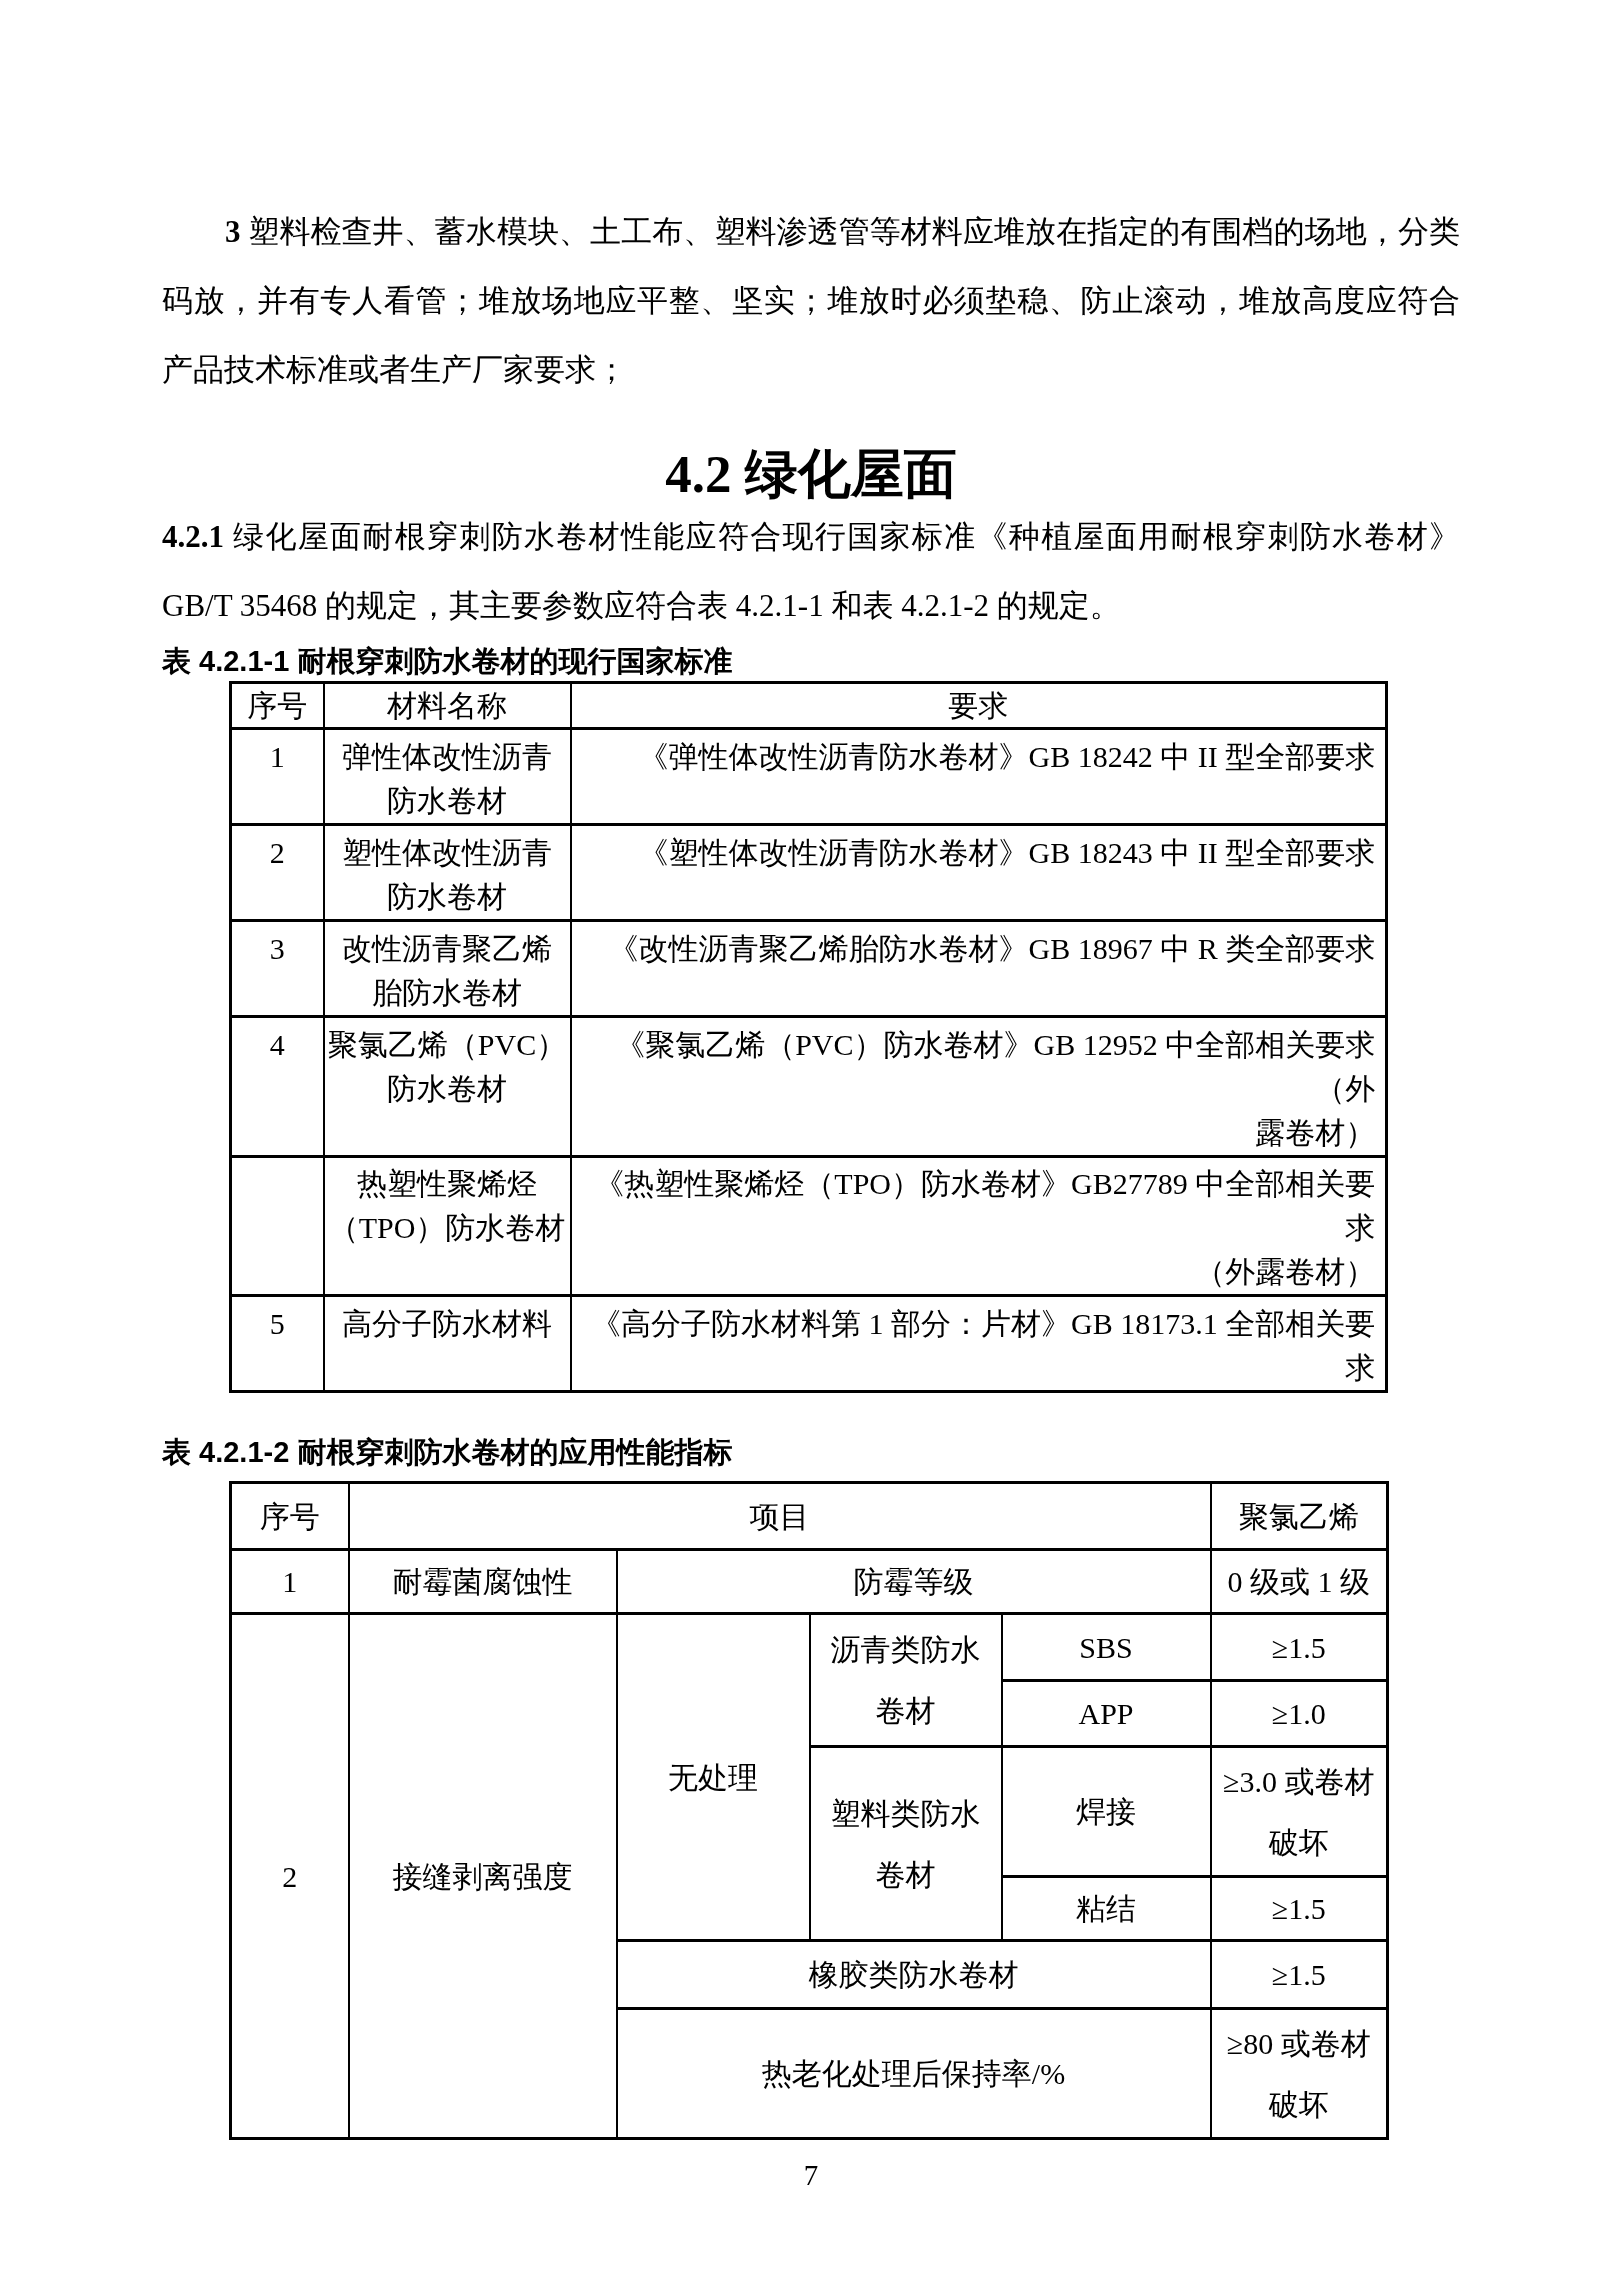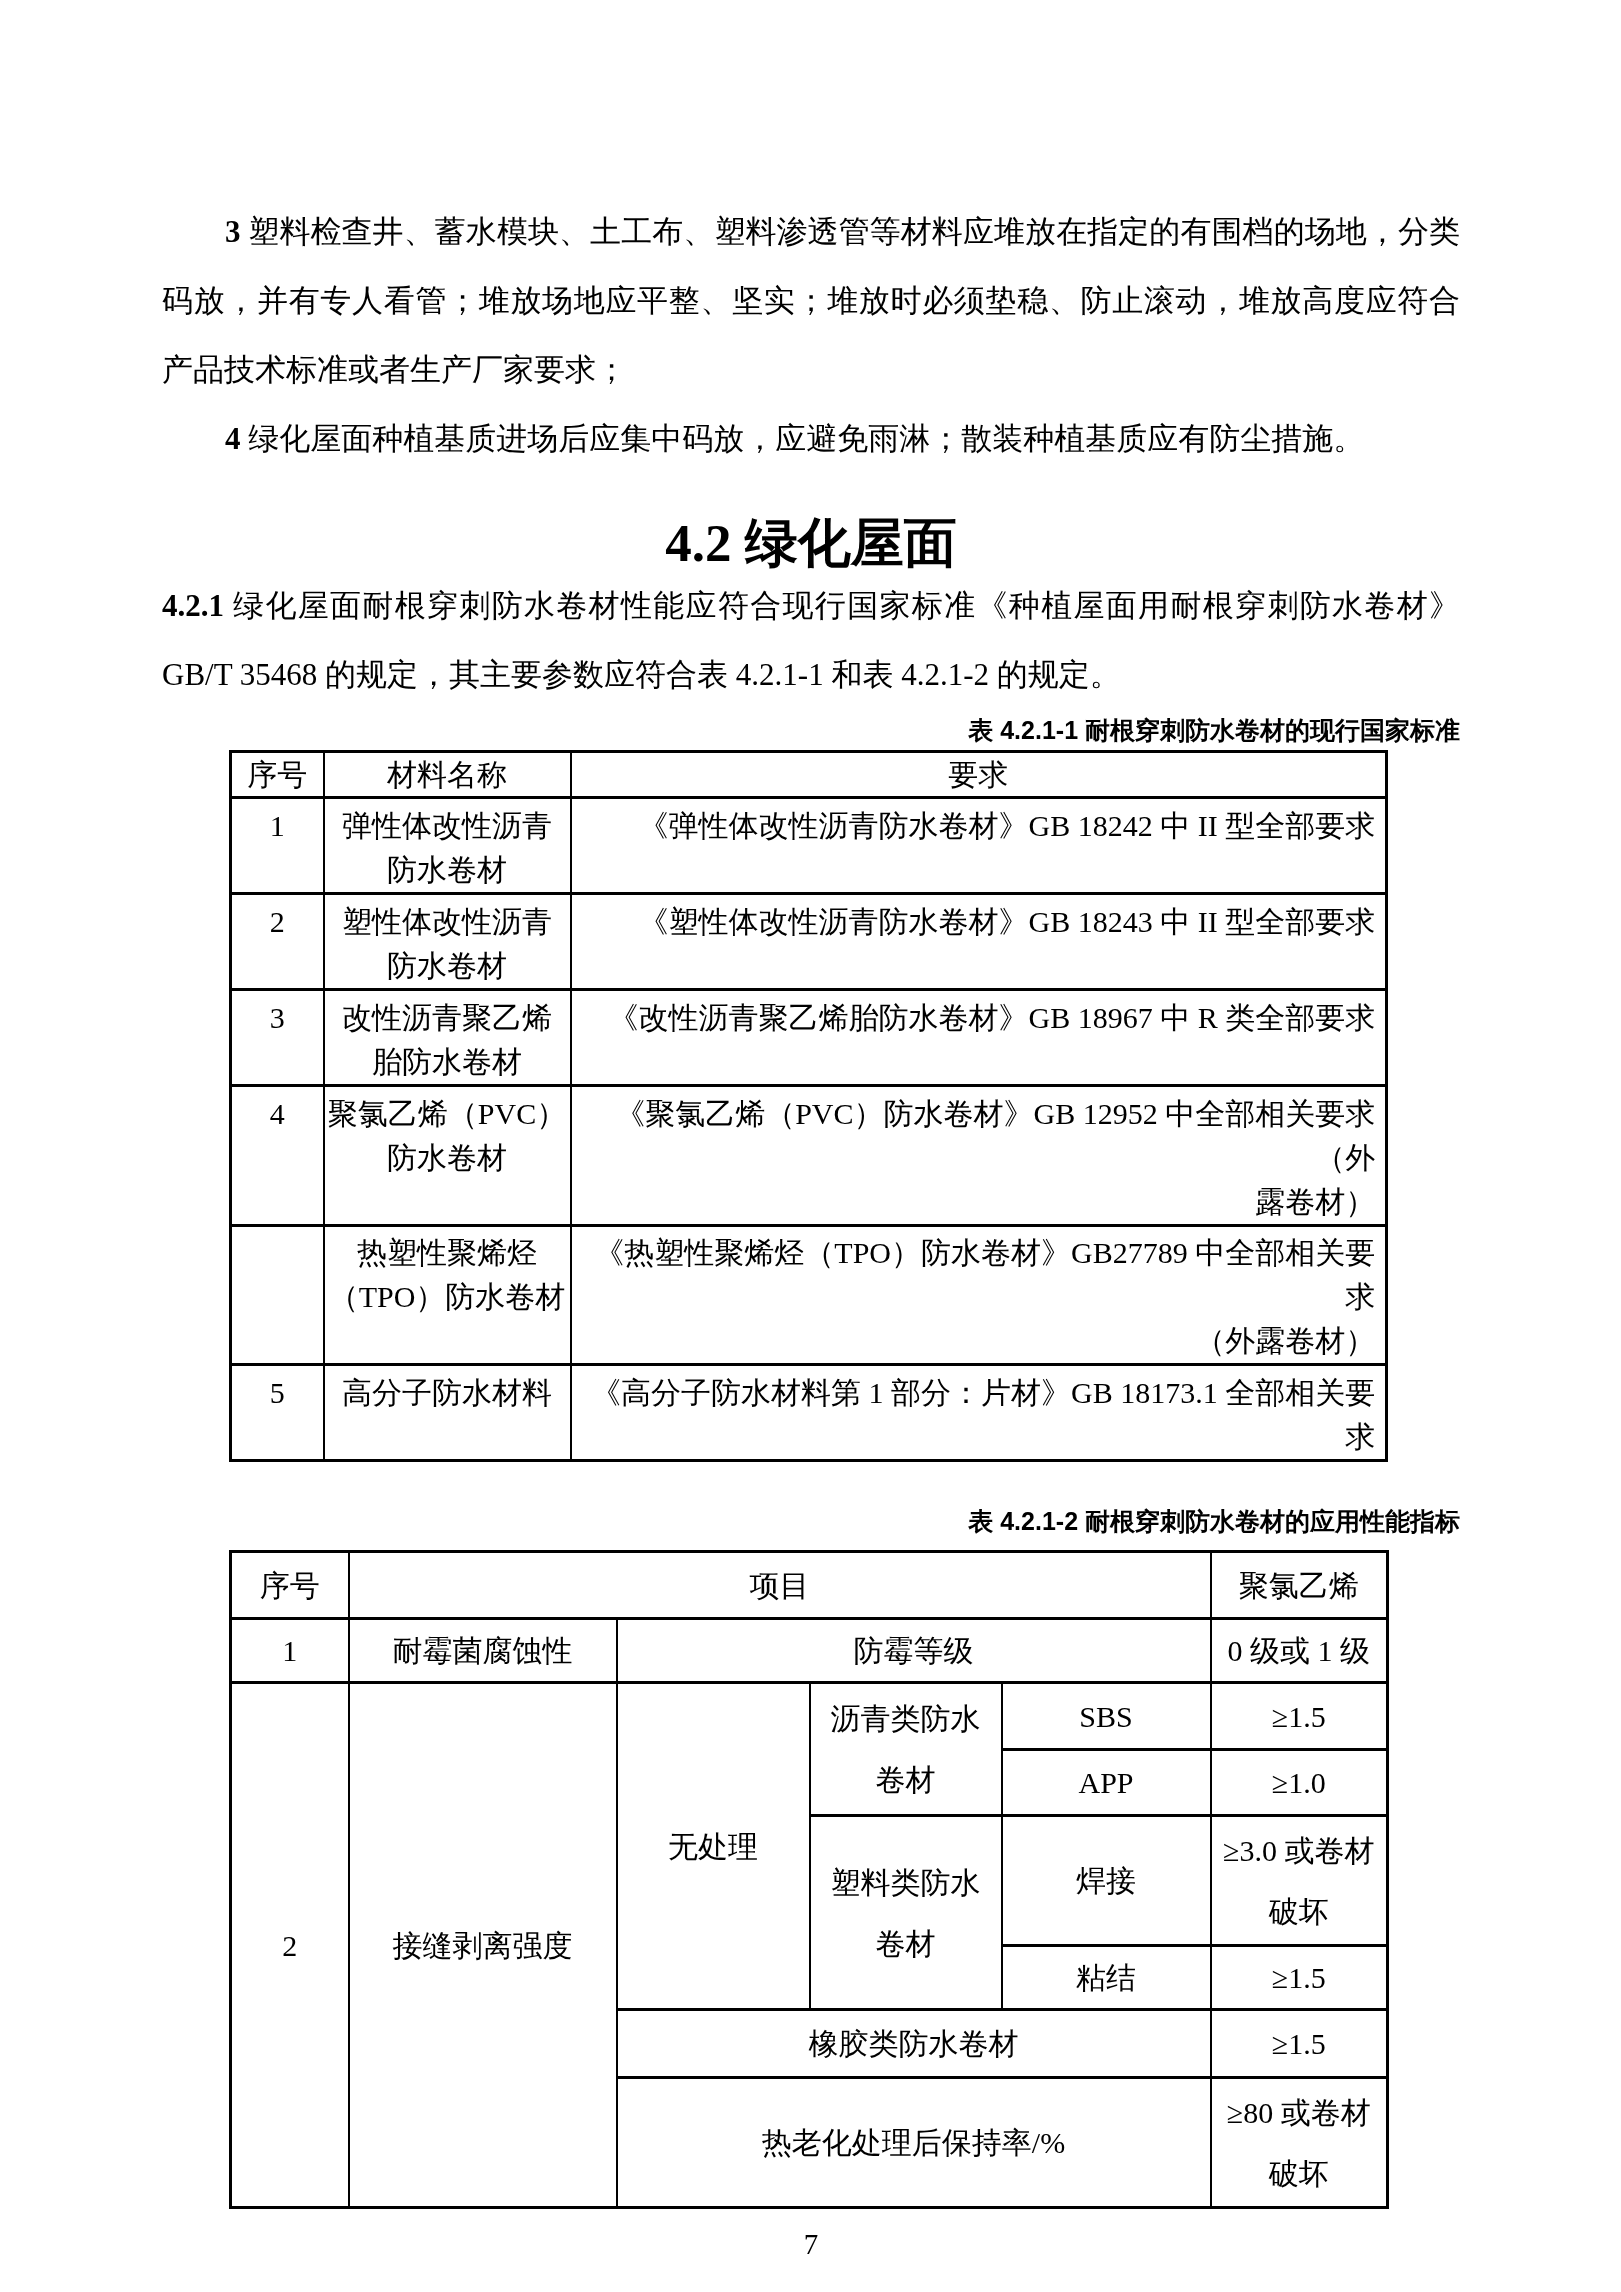--- a/index.html
+++ b/index.html
@@ -28,23 +28,23 @@
     font-weight:bold;
     text-align:center;
     line-height:55px;
     margin:43px 0 0 0;
   }
   .sp-above { margin-top:54px; }
 
   .caption {
     font-family:"Liberation Sans","DejaVu Sans",sans-serif;
     font-weight:bold;
-    font-size:25px;
+    font-size:29px;
     line-height:39px;
-    text-align:right;
+    text-align:left;
     margin:0;
   }
   .caption1 { margin-top:2px; }
   .caption2 { margin-top:40px; }
 
   table.doc-table {
     border-collapse:collapse;
     table-layout:fixed;
     width:1157px;
     margin-left:67px;
@@ -85,21 +85,20 @@
   }
 </style>
 </head>
 <body>
 
 <div class="page">
   <div class="content">
 
     <p class="body indent2" style="margin-top:197px;"><span class="para-num">3</span><span> 塑料检查井、蓄水模块、土工布、塑料渗透管等材料应堆放在指定的有围档的场地，分类码放，并有专人看管；堆放场地应平整、坚实；堆放时必须垫稳、防止滚动，堆放高度应符合产品技术标准或者生产厂家要求；</span></p>
 
-    <p class="body indent2"><span class="para-num">4</span><span> 绿化屋面种植基质进场后应集中码放，应避免雨淋；散装种植基质应有防尘措施。</span></p>
 
     <h2 class="section">4.2 绿化屋面</h2>
 
     <p class="body sp-above"><span class="para-num">4.2.1</span><span> 绿化屋面耐根穿刺防水卷材性能应符合现行国家标准《种植屋面用耐根穿刺防水卷材》GB/T 35468 的规定，其主要参数应符合表 4.2.1-1 和表 4.2.1-2 的规定。</span></p>
 
     <p class="caption caption1">表 4.2.1-1 耐根穿刺防水卷材的现行国家标准</p>
 
     <table class="doc-table t1">
       <colgroup>
         <col style="width:93px">

